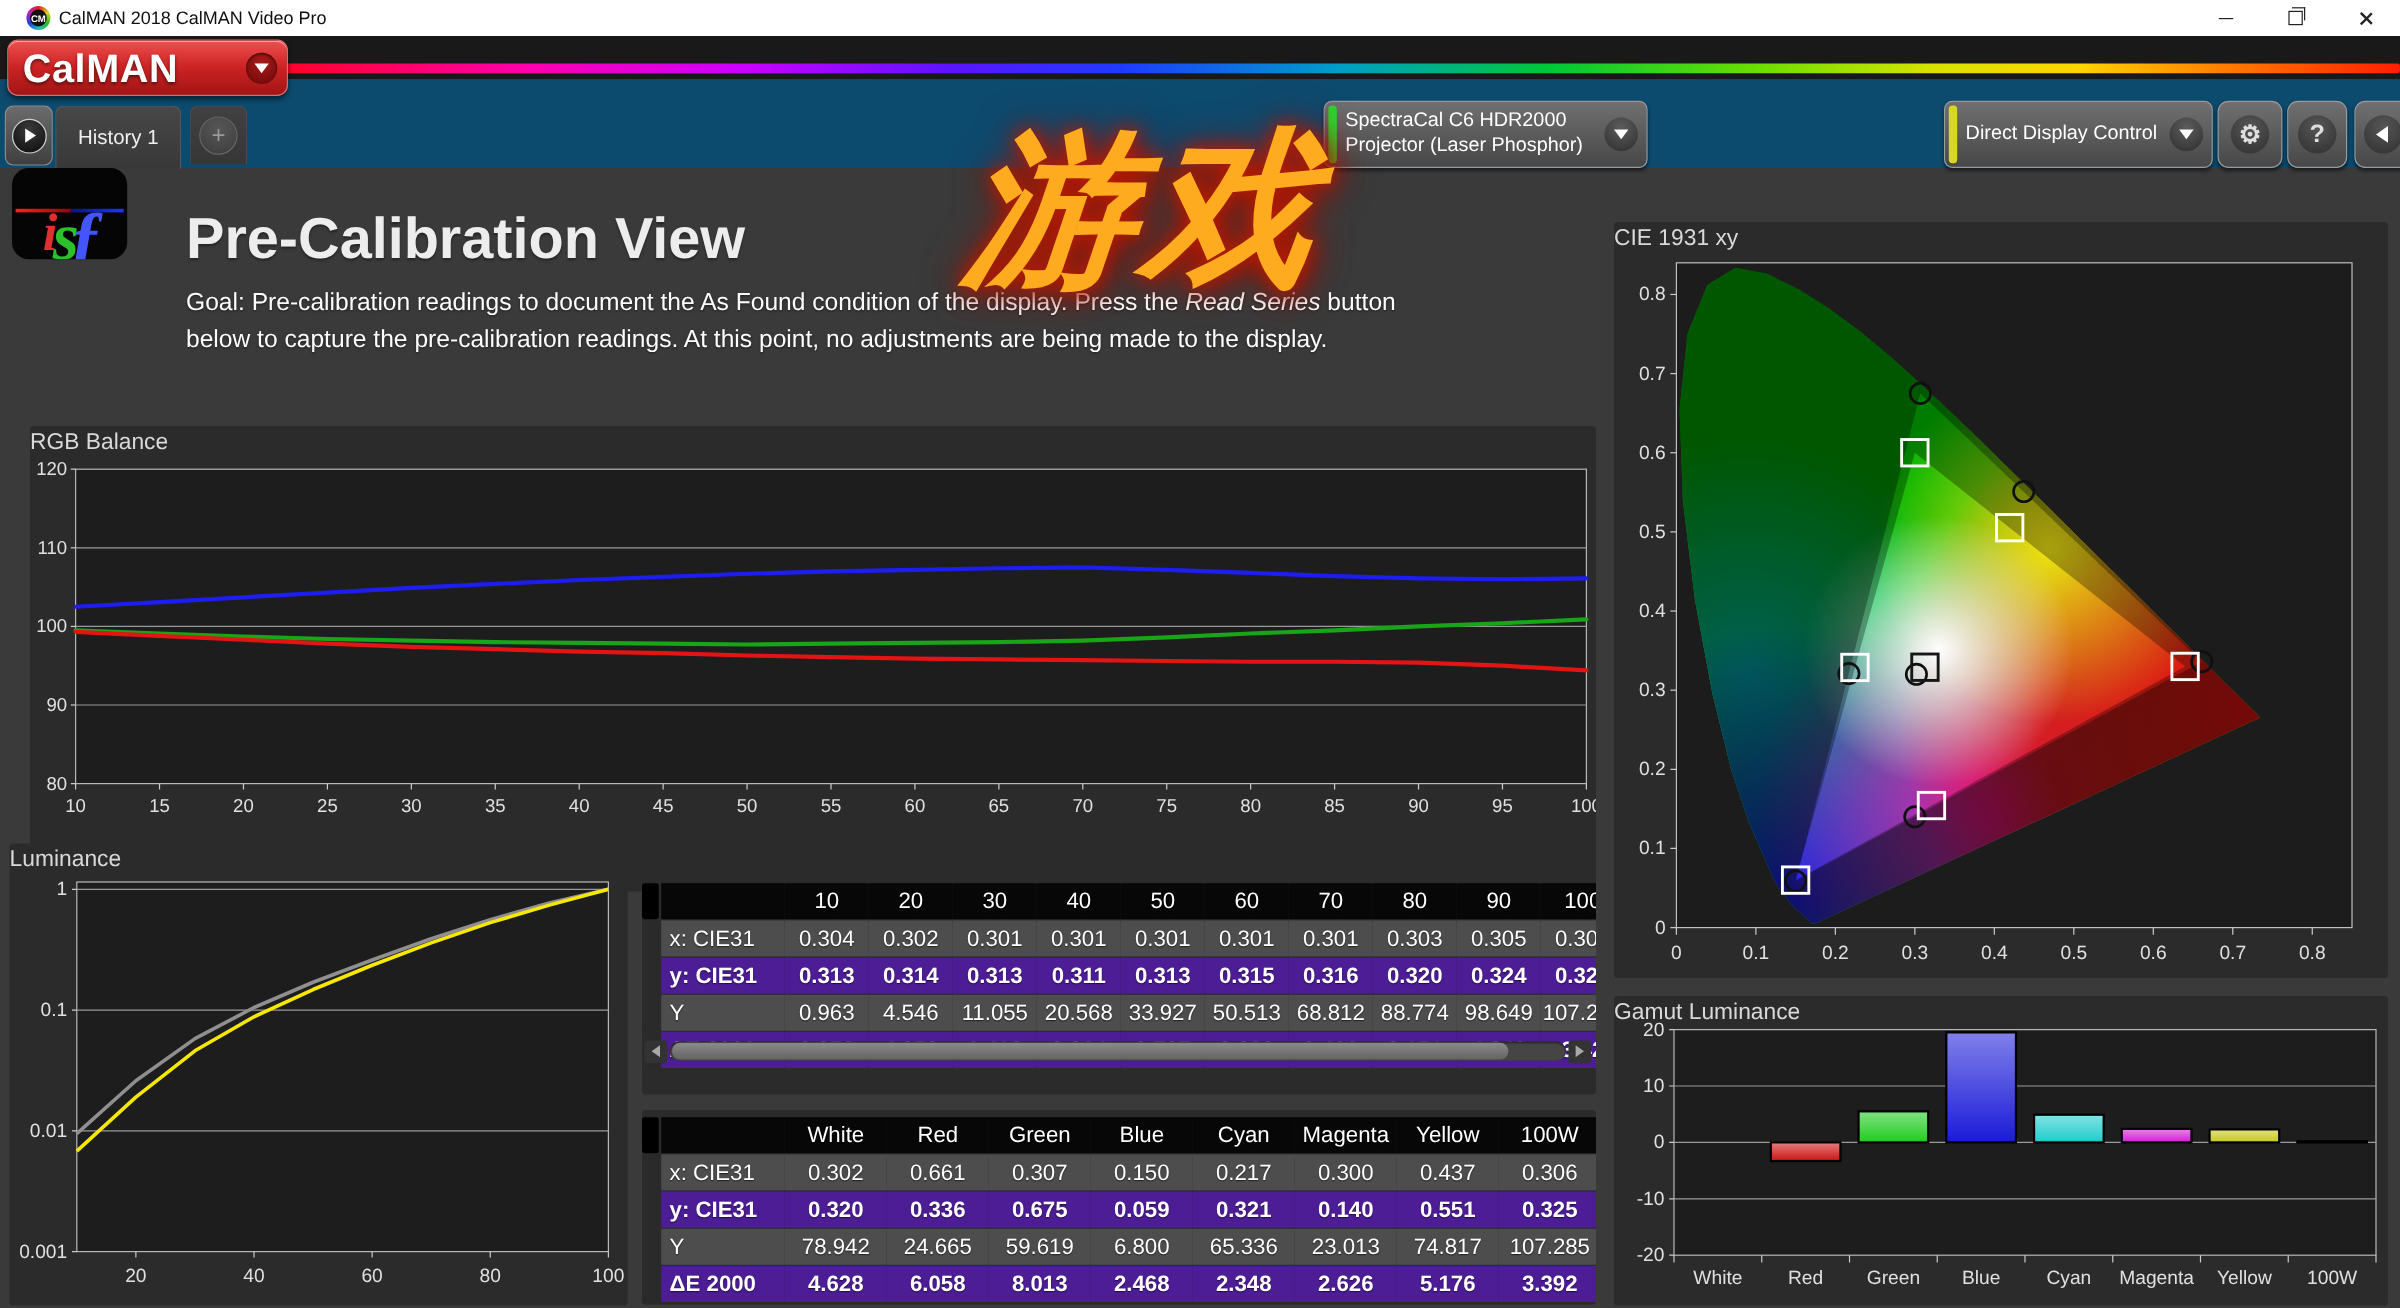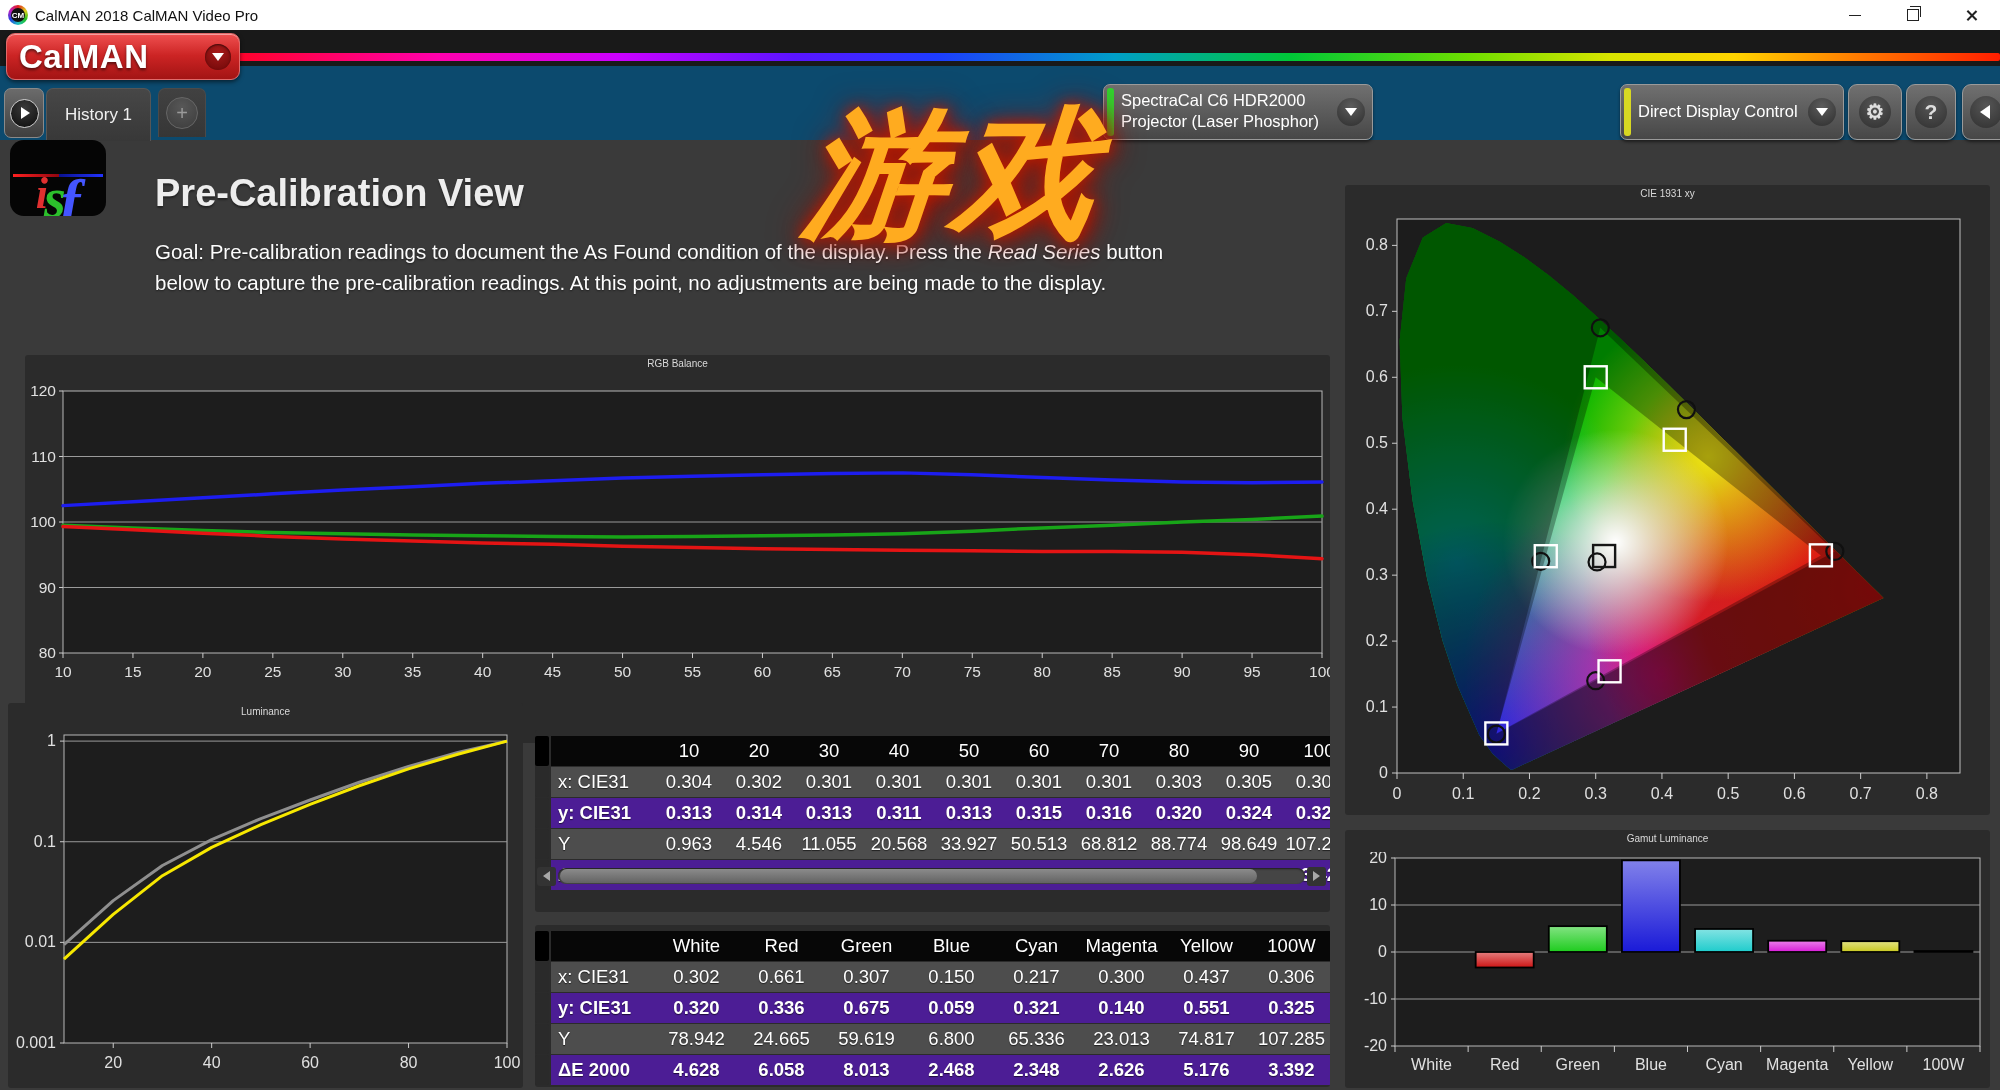--- a/index.html
+++ b/index.html
@@ -2,21 +2,21 @@
 <html><head>
 <meta charset="utf-8">
 <style>
   html,body{margin:0;padding:0;background:#222;}
   .screen{position:relative;width:2000px;height:1090px;overflow:hidden;background:#3a3a3a;
           font-family:"Liberation Sans",sans-serif;}
 
   
   .titlebar{position:absolute;left:0;top:0;width:2000px;height:30px;background:#ffffff;
             display:flex;align-items:center;gap:7px;}
-  .app-icon{width:20px;height:20px;margin-left:8px;border-radius:50%;
+  .app-icon{width:20px;height:20px;margin-left:22px;border-radius:50%;
             background:conic-gradient(#e02020,#e0d020,#20c020,#20c0c0,#2040e0,#c020c0,#e02020);
             display:flex;align-items:center;justify-content:center;flex:0 0 auto;}
   .app-icon b{font-size:8px;color:#fff;background:#111;border-radius:50%;width:14px;height:14px;
               display:flex;align-items:center;justify-content:center;font-weight:bold;}
   .wtitle{font-size:15px;color:#101010;}
   .win-controls{margin-left:auto;display:flex;height:30px;}
   .win-btn{width:58px;height:30px;display:flex;align-items:center;justify-content:center;cursor:default;}
   .ic-min{display:block;width:12px;border-top:1.6px solid #222;}
   .ic-restore{position:relative;display:block;width:10px;height:10px;border:1.2px solid #222;background:#fff;}
   .ic-restore:before{content:"";position:absolute;left:2px;top:-4px;width:10px;height:10px;border:1.2px solid #222;border-left:none;border-bottom:none;}
@@ -73,31 +73,31 @@
   .content{position:absolute;left:0;top:140px;width:2000px;height:950px;}
   .isf-logo{position:absolute;left:10px;top:0px;width:96px;height:76px;background:#050505;border-radius:14px;
     display:flex;align-items:flex-end;justify-content:center;overflow:hidden;}
   .isf-logo i{font-family:"Liberation Serif",serif;font-style:italic;font-weight:bold;line-height:1;}
   .isf-i{font-size:44px;color:#e03030;margin-right:-4px;}
   .isf-s{font-size:56px;color:#2cc02c;margin-bottom:-10px;z-index:2;}
   .isf-f{font-size:62px;color:#4455ff;margin-left:-6px;margin-bottom:-16px;}
   .isf-line-red{position:absolute;left:3px;top:34px;width:46px;height:3px;background:linear-gradient(to right,#ff2020,#90060f);}
   .isf-line-blue{position:absolute;right:3px;top:34px;width:44px;height:3px;background:linear-gradient(to left,#2233ff,#0a1290);}
 
-  .page-title{position:absolute;left:155px;top:32px;font-size:38px;font-weight:bold;color:#ededed;
+  .page-title{position:absolute;left:155px;top:32px;font-size:48px;font-weight:bold;color:#ededed;
     text-shadow:0 2px 2px rgba(0,0,0,.4);}
   .goal{position:absolute;left:155px;top:96px;width:1190px;font-size:20.5px;line-height:31px;color:#fdfdfd;
     text-shadow:0 1px 2px rgba(0,0,0,.5);}
 
   .watermark{position:absolute;left:805px;top:80px;z-index:40;font-size:142px;font-weight:bold;font-style:italic;
     color:#ffab1f;transform:skew(-5deg);letter-spacing:6px;white-space:nowrap;
     text-shadow:0 0 14px rgba(190,30,0,.95),0 0 34px rgba(170,20,0,.85),4px 4px 22px rgba(150,10,0,.9);}
 
   .panel{position:absolute;background:#2b2b2b;border-radius:3px;}
-  .ptitle{position:absolute;left:0;top:3px;width:100%;text-align:center;font-size:10px;color:#d9d9d9;}
+  .ptitle{position:absolute;left:0;top:3px;width:100%;text-align:left;font-size:19px;color:#d9d9d9;}
   #panel-rgb{left:25px;top:215px;width:1305px;height:388px;}
   #panel-lum{left:8px;top:563px;width:515px;height:385px;}
   #panel-t1{left:535px;top:590px;width:795px;height:182px;overflow:hidden;}
   #panel-t2{left:535px;top:785px;width:795px;height:162px;overflow:hidden;}
   #panel-cie{left:1345px;top:45px;width:645px;height:630px;}
   #panel-gamut{left:1345px;top:690px;width:645px;height:258px;}
   #panel-rgb svg,#panel-lum svg,#panel-cie svg,#panel-gamut svg{position:absolute;left:0;}
   #svg-rgb{top:24px;} #svg-lum{top:24px;} #svg-cie{top:24px;} #svg-gamut{top:22px;}
 
   

